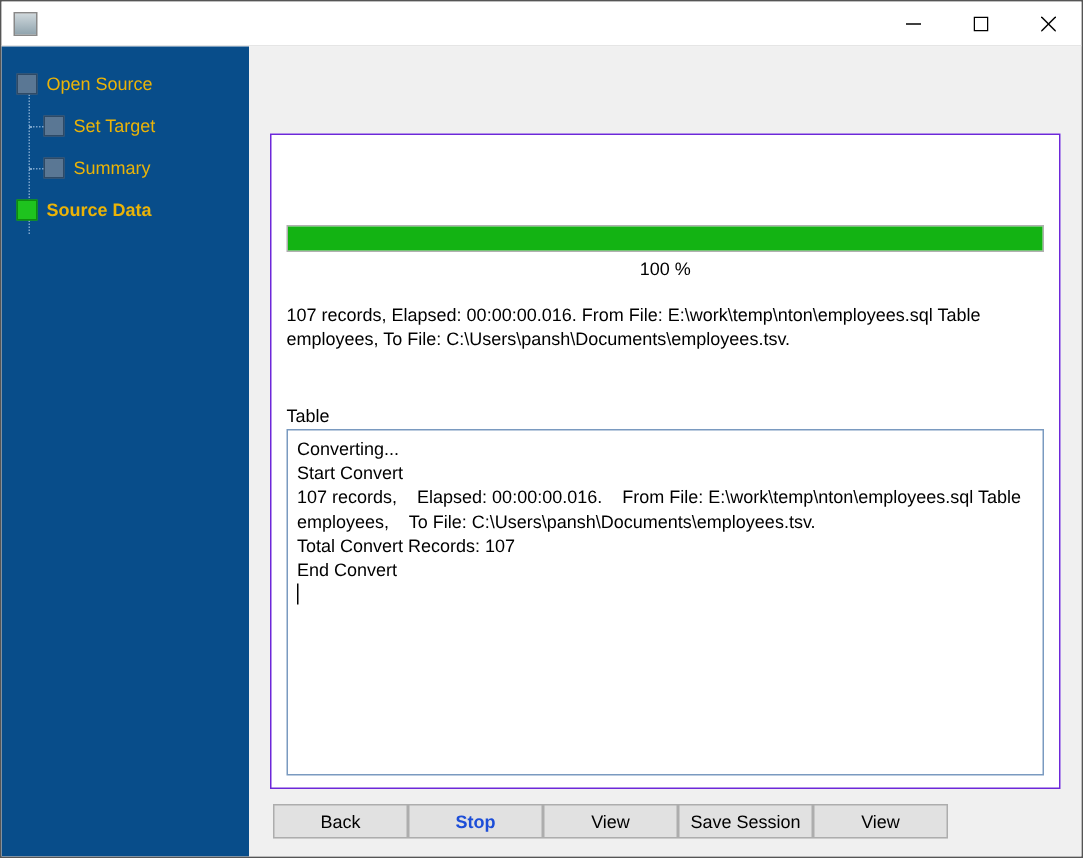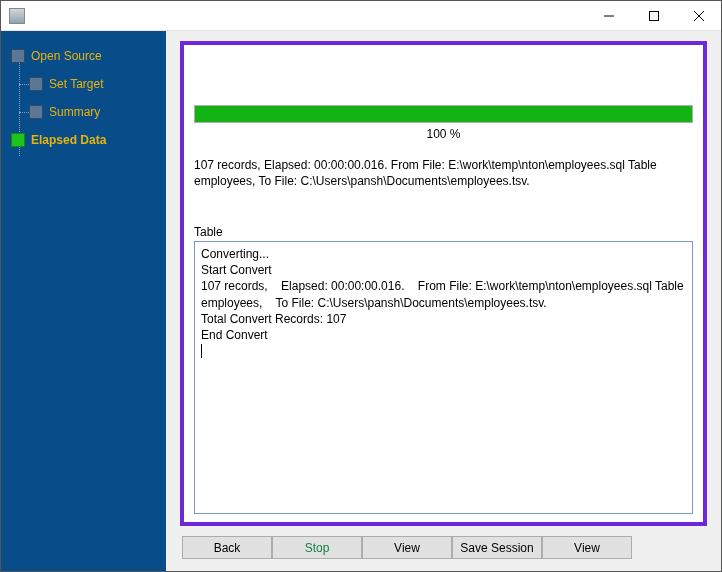--- a/index.html
+++ b/index.html
@@ -87,25 +87,26 @@
   .main {
     flex: 1;
     background: #f0f0f0;
     display: flex;
     flex-direction: column;
     padding: 10px 14px 10px 14px;
   }
   .content-panel {
     flex: 1;
     background: #fff;
-    border: 4px solid #6d28d9;
+    border: 1px solid #6d28d9;
     padding: 12px 10px 8px 10px;
     display: flex;
     flex-direction: column;
     overflow: hidden;
+    margin-top: 48px;
   }
   .progress-wrap {
     margin-top: 48px;
   }
   .progress-bar {
     height: 18px;
     border: 1px solid #b0b0b0;
     background: #e8e8e8;
     position: relative;
   }
@@ -157,22 +158,23 @@
   .btn {
     width: 90px;
     height: 23px;
     border: 1px solid #adadad;
     background: #e1e1e1;
     font-family: inherit;
     font-size: 12px;
     cursor: pointer;
   }
   .btn:disabled {
-    color: #15803d;
+    color: #1d4ed8;
     cursor: default;
+    font-weight: bold;
   }
 </style>
 </head>
 <body>
 
 <div class="titlebar">
   <div class="app-icon"></div>
   <span></span>
   <div class="spacer"></div>
   <div class="win-btn">
@@ -205,21 +207,21 @@
     <div class="nav-item child">
       <div class="nav-box"></div>
       <span class="nav-label">Set Target</span>
     </div>
     <div class="nav-item child">
       <div class="nav-box"></div>
       <span class="nav-label">Summary</span>
     </div>
     <div class="nav-item active">
       <div class="nav-box active"></div>
-      <span class="nav-label">Elapsed Data</span>
+      <span class="nav-label">Source Data</span>
     </div>
   </div>
 
   <div class="main">
     <div class="content-panel">
 
       <div class="progress-wrap">
         <div class="progress-bar">
           <div class="progress-fill" style="width: 100%; background: rgb(19, 179, 19);"></div>
         </div>

